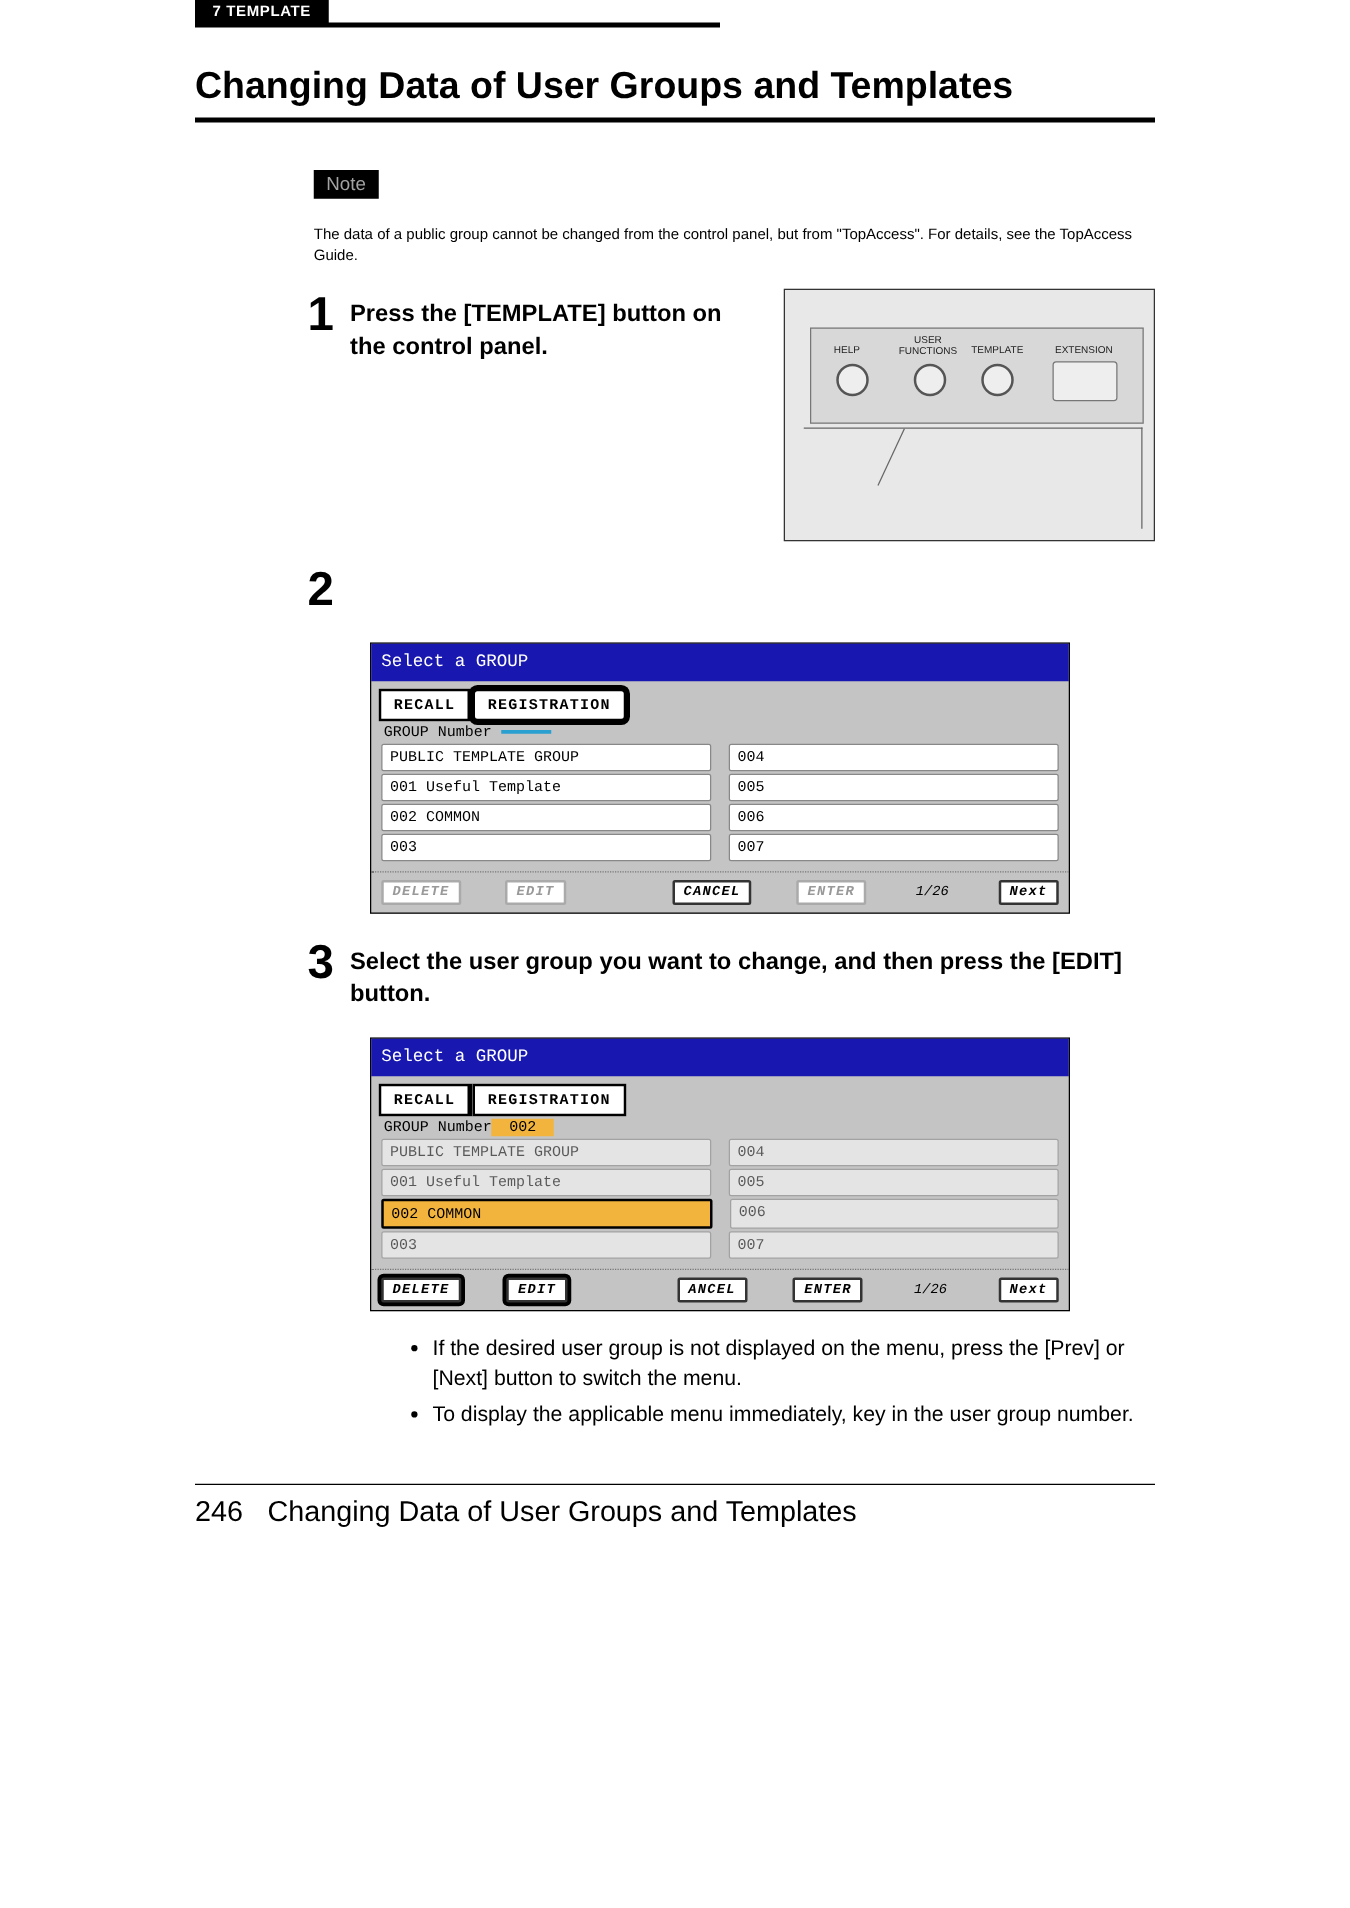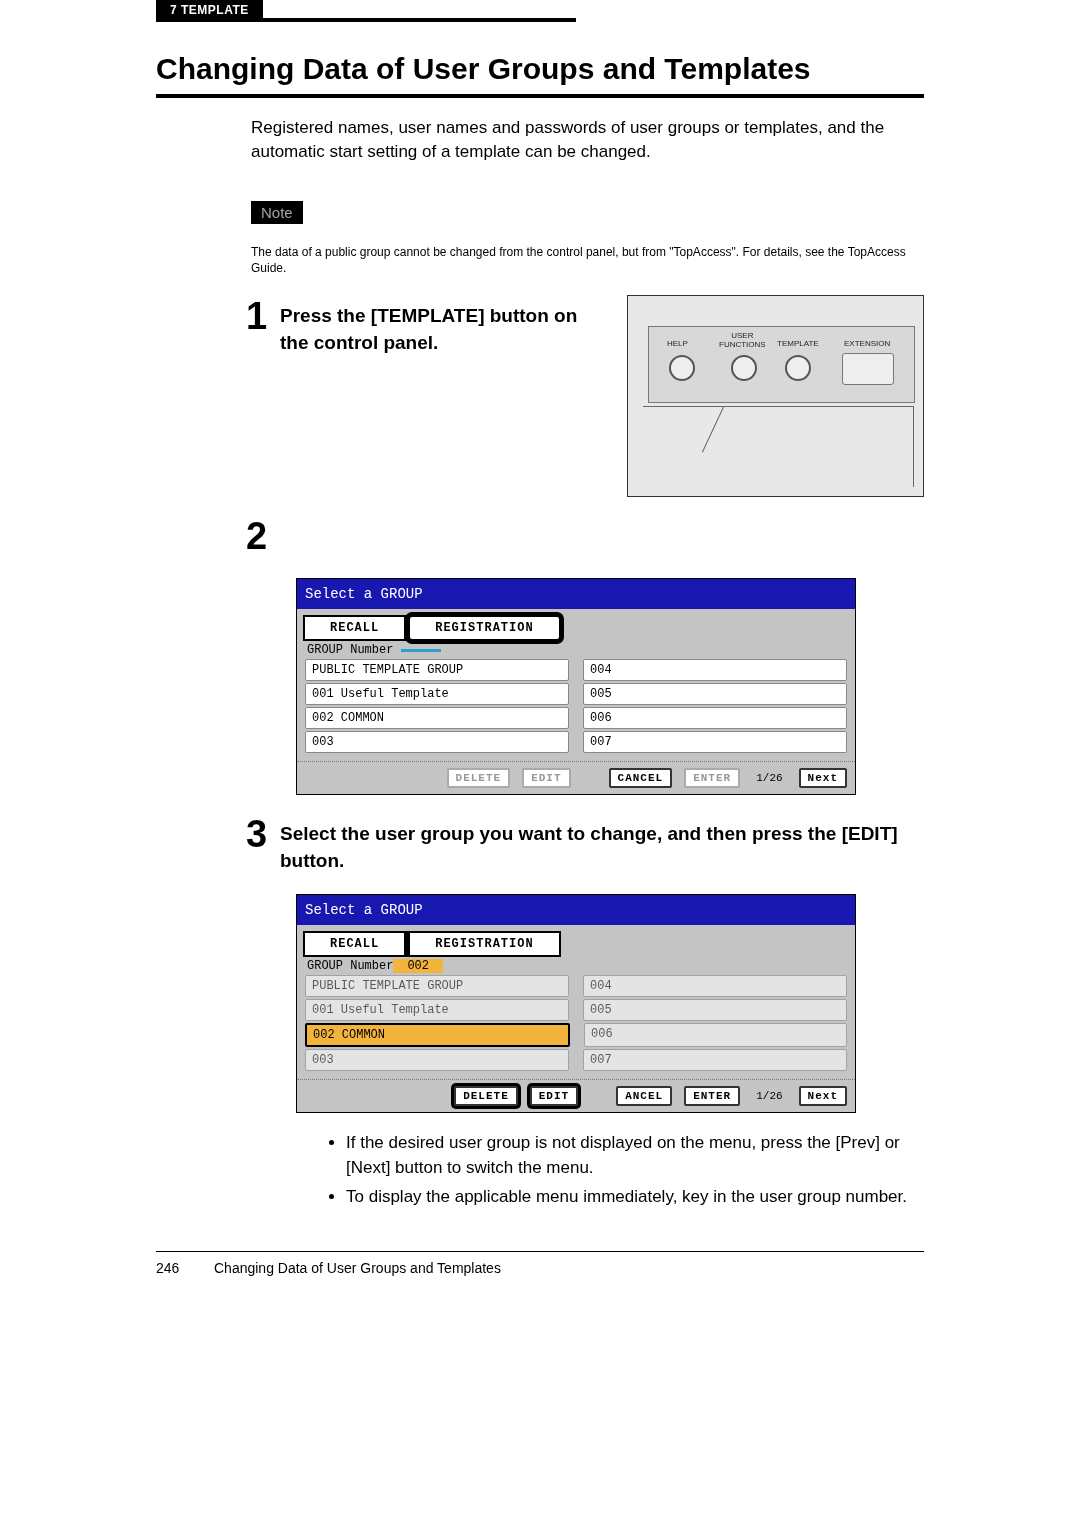--- a/index.html
+++ b/index.html
@@ -62,63 +62,62 @@
 .panel-below::before { content: ""; position: absolute; left: 80px; top: 0; width: 1px; height: 50px; background: #666; transform: rotate(25deg); transform-origin: top; }
 
 .screen-wrap { margin-left: 140px; margin-top: 20px; width: 560px; }
 .screen {
   border: 1px solid #000; background: #c4c4c4;
   font-family: "Courier New", monospace; font-size: 13px;
 }
 .screen-header { background: #1818b0; color: #fff; padding: 7px 8px; font-size: 14px; }
 .tabs-row { display: flex; padding: 6px 6px 0 6px; gap: 0; }
 .tab-btn {
-  border: 2px solid #000; background: #fff; padding: 4px 25px; font-size: 12px;
+  border: 2px solid #000; background: #fff; padding: 4px 10px; font-size: 12px;
   font-weight: bold; letter-spacing: 1px; margin-right: 0; position: relative;
 }
 .tab-recall { border-right: 4px solid #000; }
 .highlight-ring { box-shadow: 0 0 0 3px #000; border-radius: 4px; }
 .underline-mark { display: inline-block; width: 40px; border-bottom: 3px solid #2aa0d0; margin-left: 8px; vertical-align: bottom; }
 .group-num-row { padding: 2px 10px; font-size: 12px; display: flex; align-items: center; }
 .group-num-highlight { background: #f3b43d; padding: 0 14px; display: inline-block; }
 .list-area { padding: 0 8px 6px 8px; }
 .list-row { display: flex; gap: 14px; margin-bottom: 2px; }
 .list-cell {
   flex: 1; background: #fff; border: 1px solid #888; border-radius: 2px;
   padding: 3px 6px; font-size: 12px; white-space: nowrap;
 }
 .cell-selected { background: #f3b43d; border: 2px solid #000; }
 .cell-faded { opacity: 0.55; }
-.btn-row { display: flex; justify-content: flex-end; gap: 12px; padding: 6px 8px 6px 8px; align-items: center; border-top: 1px dotted #777; }
+.btn-row { display: flex; justify-content: space-between; gap: 24px; padding: 6px 8px 6px 8px; align-items: center; border-top: 1px dotted #777; font-style: italic; }
 .pbtn {
   border: 2px solid #333; background: #fff; padding: 2px 7px; font-size: 11px;
   font-weight: bold; letter-spacing: 1px; border-radius: 2px;
 }
 .pbtn-dim { color: #999; border-color: #aaa; }
 .page-ind { font-size: 11px; margin: 0 4px; }
 
 .bullets { margin: 18px 0 0 150px; font-size: 17px; line-height: 1.45; max-width: 670px; }
 .bullets li { margin-bottom: 4px; }
 
-.footer-rule { border-top: 1px solid #000; margin-top: 42px; padding-top: 8px; display: flex; font-size: 14px; }
+.footer-rule { border-top: 1px solid #000; margin-top: 42px; padding-top: 8px; display: flex; font-size: 23px; }
 .footer-page { width: 58px; }
 </style>
 </head>
 <body>
 
 <div class="page">
 
   <div class="top-tab-wrap">
     <span class="top-tab">7   TEMPLATE</span>
   </div>
 
   <h1>Changing Data of User Groups and Templates</h1>
   <div class="rule-thick"></div>
 
-  <p class="intro">Registered names, user names and passwords of user groups or templates, and the automatic start setting of a template can be changed.</p>
 
   <div class="note-badge">Note</div>
   <p class="note-text">The data of a public group cannot be changed from the control panel, but from "TopAccess". For details, see the TopAccess Guide.</p>
 
 
   
   <div class="step-row">
     <div class="step-num">1</div>
     <div class="step-text step-text-col">Press the [TEMPLATE] button on the control panel.</div>
     <div class="panel-illustration">

